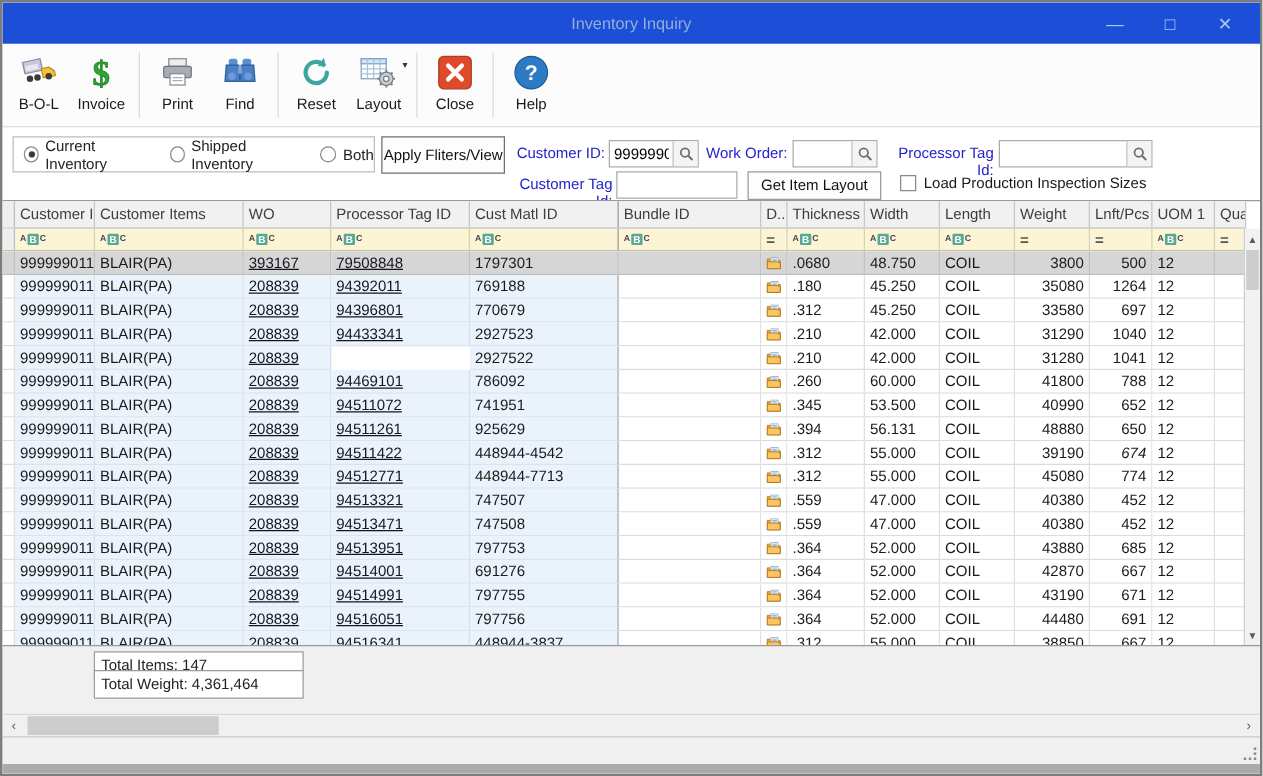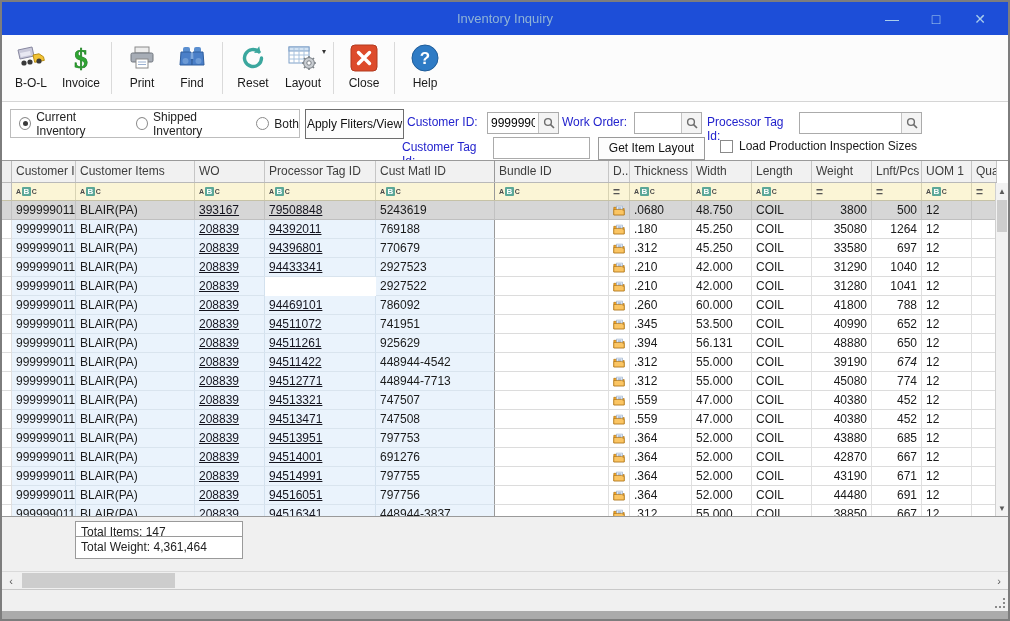--- a/index.html
+++ b/index.html
@@ -28,21 +28,21 @@
   .filterbar { height:58px; background:#fff; position:relative; font-size:12px; }
   .radio-group { position:absolute; left:8px; top:7px; width:290px; height:29px;
                  border:1px solid #bdbdbd; display:flex; align-items:center; padding-left:8px; gap:14px; }
   .radio-opt { display:flex; align-items:center; gap:5px; color:#222; }
   .radio-dot { width:13px; height:13px; border:1px solid #8a8a8a; border-radius:50%;
                background:#fff; position:relative; }
   .radio-dot.sel::after { content:""; position:absolute; left:3px; top:3px; width:5px; height:5px;
                border-radius:50%; background:#3a3a3a; }
   .apply-btn { position:absolute; left:303px; top:7px; width:99px; height:30px; background:#fdfdfd;
                border:1px solid #6e6e6e; font-size:12px; color:#111; text-align:center; line-height:28px; }
-  .f-label { position:absolute; color:#2323cd; }
+  .f-label { position:absolute; color:#2323cd; text-align:right; }
   .f-input { position:absolute; height:22px; border:1px solid #ababab; background:#fff;
              display:flex; align-items:center; }
   .f-input input { border:0; outline:0; flex:1; height:100%; padding:0 3px; font-size:12px;
              font-family:"Liberation Sans",sans-serif; min-width:0; background:transparent; }
   .mag-btn { width:20px; height:100%; border-left:1px solid #c3c3c3; background:#f4f4f4;
              display:flex; align-items:center; justify-content:center; }
   .small-btn { position:absolute; height:23px; background:#fdfdfd; border:1px solid #9a9a9a;
                text-align:center; line-height:21px; color:#111; }
   .chk-row { position:absolute; display:flex; align-items:center; gap:6px; color:#1a1a1a; }
   .chk-box { width:13px; height:13px; border:1px solid #8a8a8a; background:#fff; }
@@ -329,21 +329,21 @@
         <div class="g-row drow sel">
           <div class="cell dcell ind" style="width: 10px;"></div>
           <div class="cell dcell lg" style="width: 64px;">999999011</div>
           <div class="cell dcell lg" style="width: 119px;">BLAIR(PA)</div>
           <div class="cell dcell lg" style="width: 70px;">
             <a href="#">393167</a>
           </div>
           <div class="cell dcell lg" style="width: 111px;">
             <a href="#">79508848</a>
           </div>
-          <div class="cell dcell lg fd" style="width: 119px;">5243619</div>
+          <div class="cell dcell lg fd" style="width: 119px;">1797301</div>
           <div class="cell dcell" style="width: 114px;"></div>
           <div class="cell dcell" style="width: 21px; justify-content: center;">
             <svg width="15" height="13" viewBox="0 0 15 13">
               <path d="M1 2.5h4.2l1.2 1.6H14V12H1z" fill="#f5a623" stroke="#a86e12" stroke-width=".8"></path>
               <rect x="4.6" y="1" width="7.2" height="6.4" fill="#fff" stroke="#8fa8c8" stroke-width=".8"></rect>
               <path d="M5.8 2.6h4.8M5.8 4h4.8M5.8 5.4h4.8" stroke="#6c8fc0" stroke-width=".7"></path>
               <path d="M1 5.2h9.6l3.4 1.2V12H1z" fill="#fbc563" stroke="#a86e12" stroke-width=".8"></path>
             </svg>
           </div>
           <div class="cell dcell" style="width: 62px;">.0680</div>

